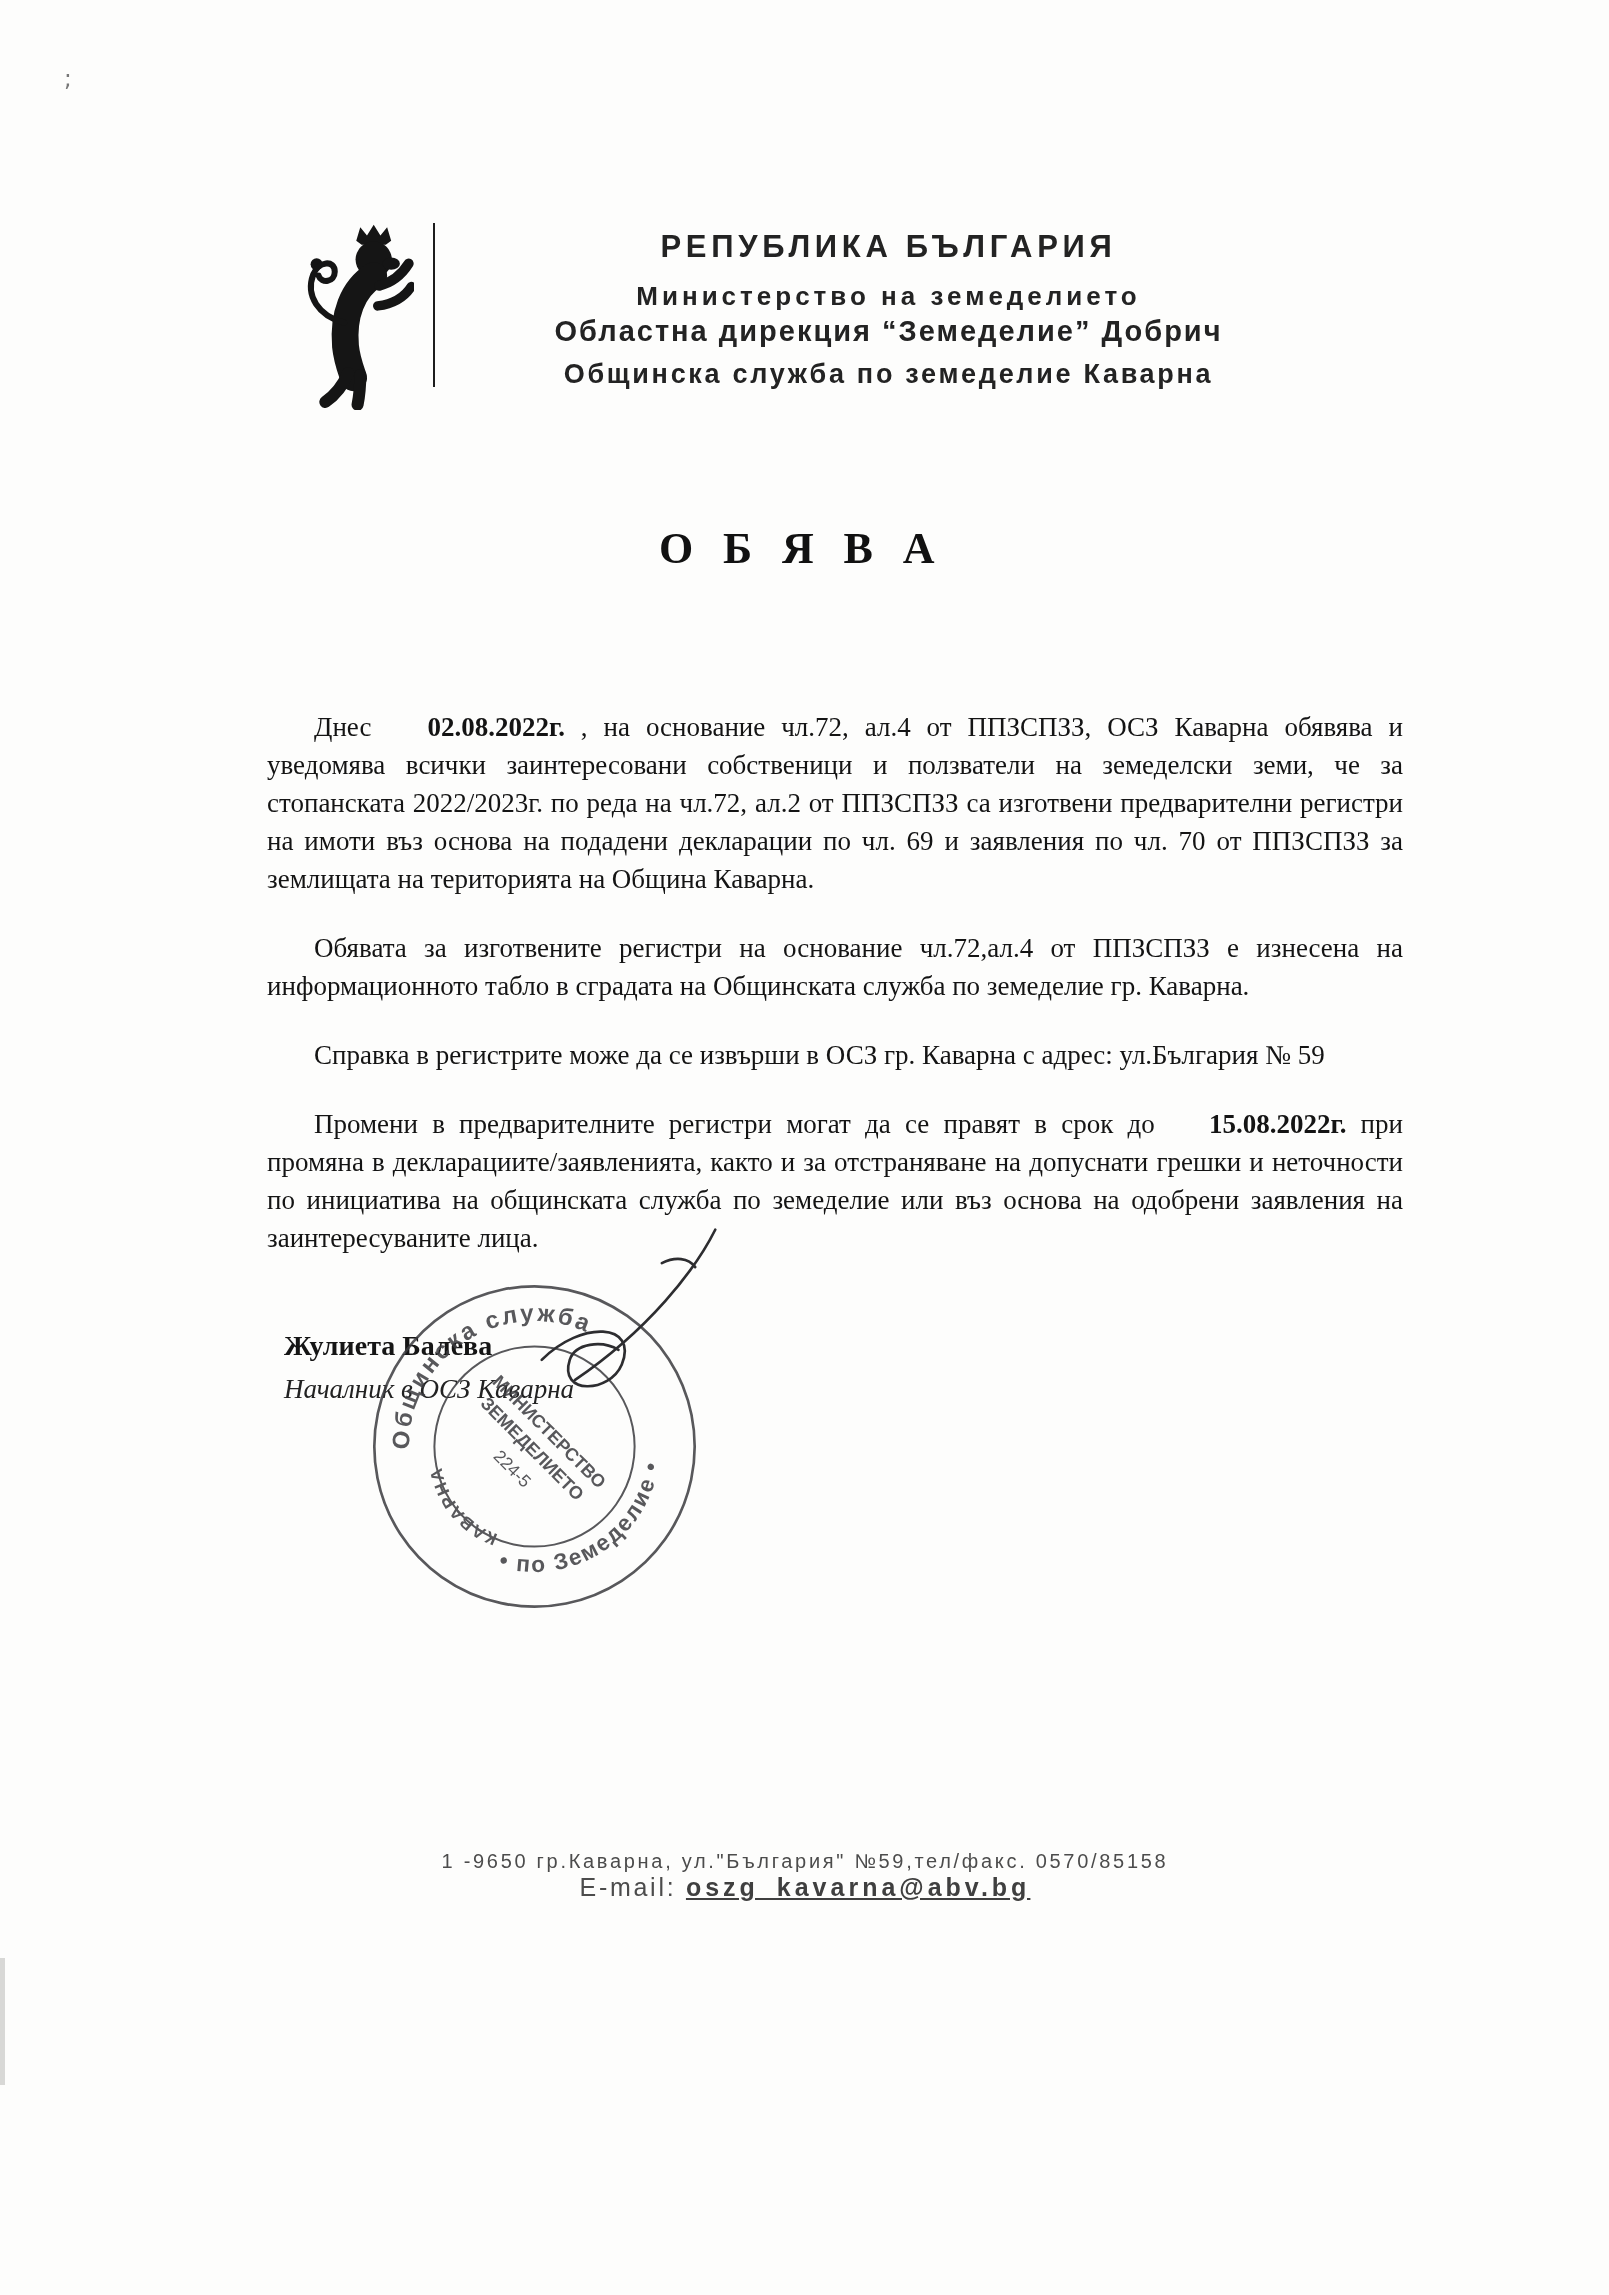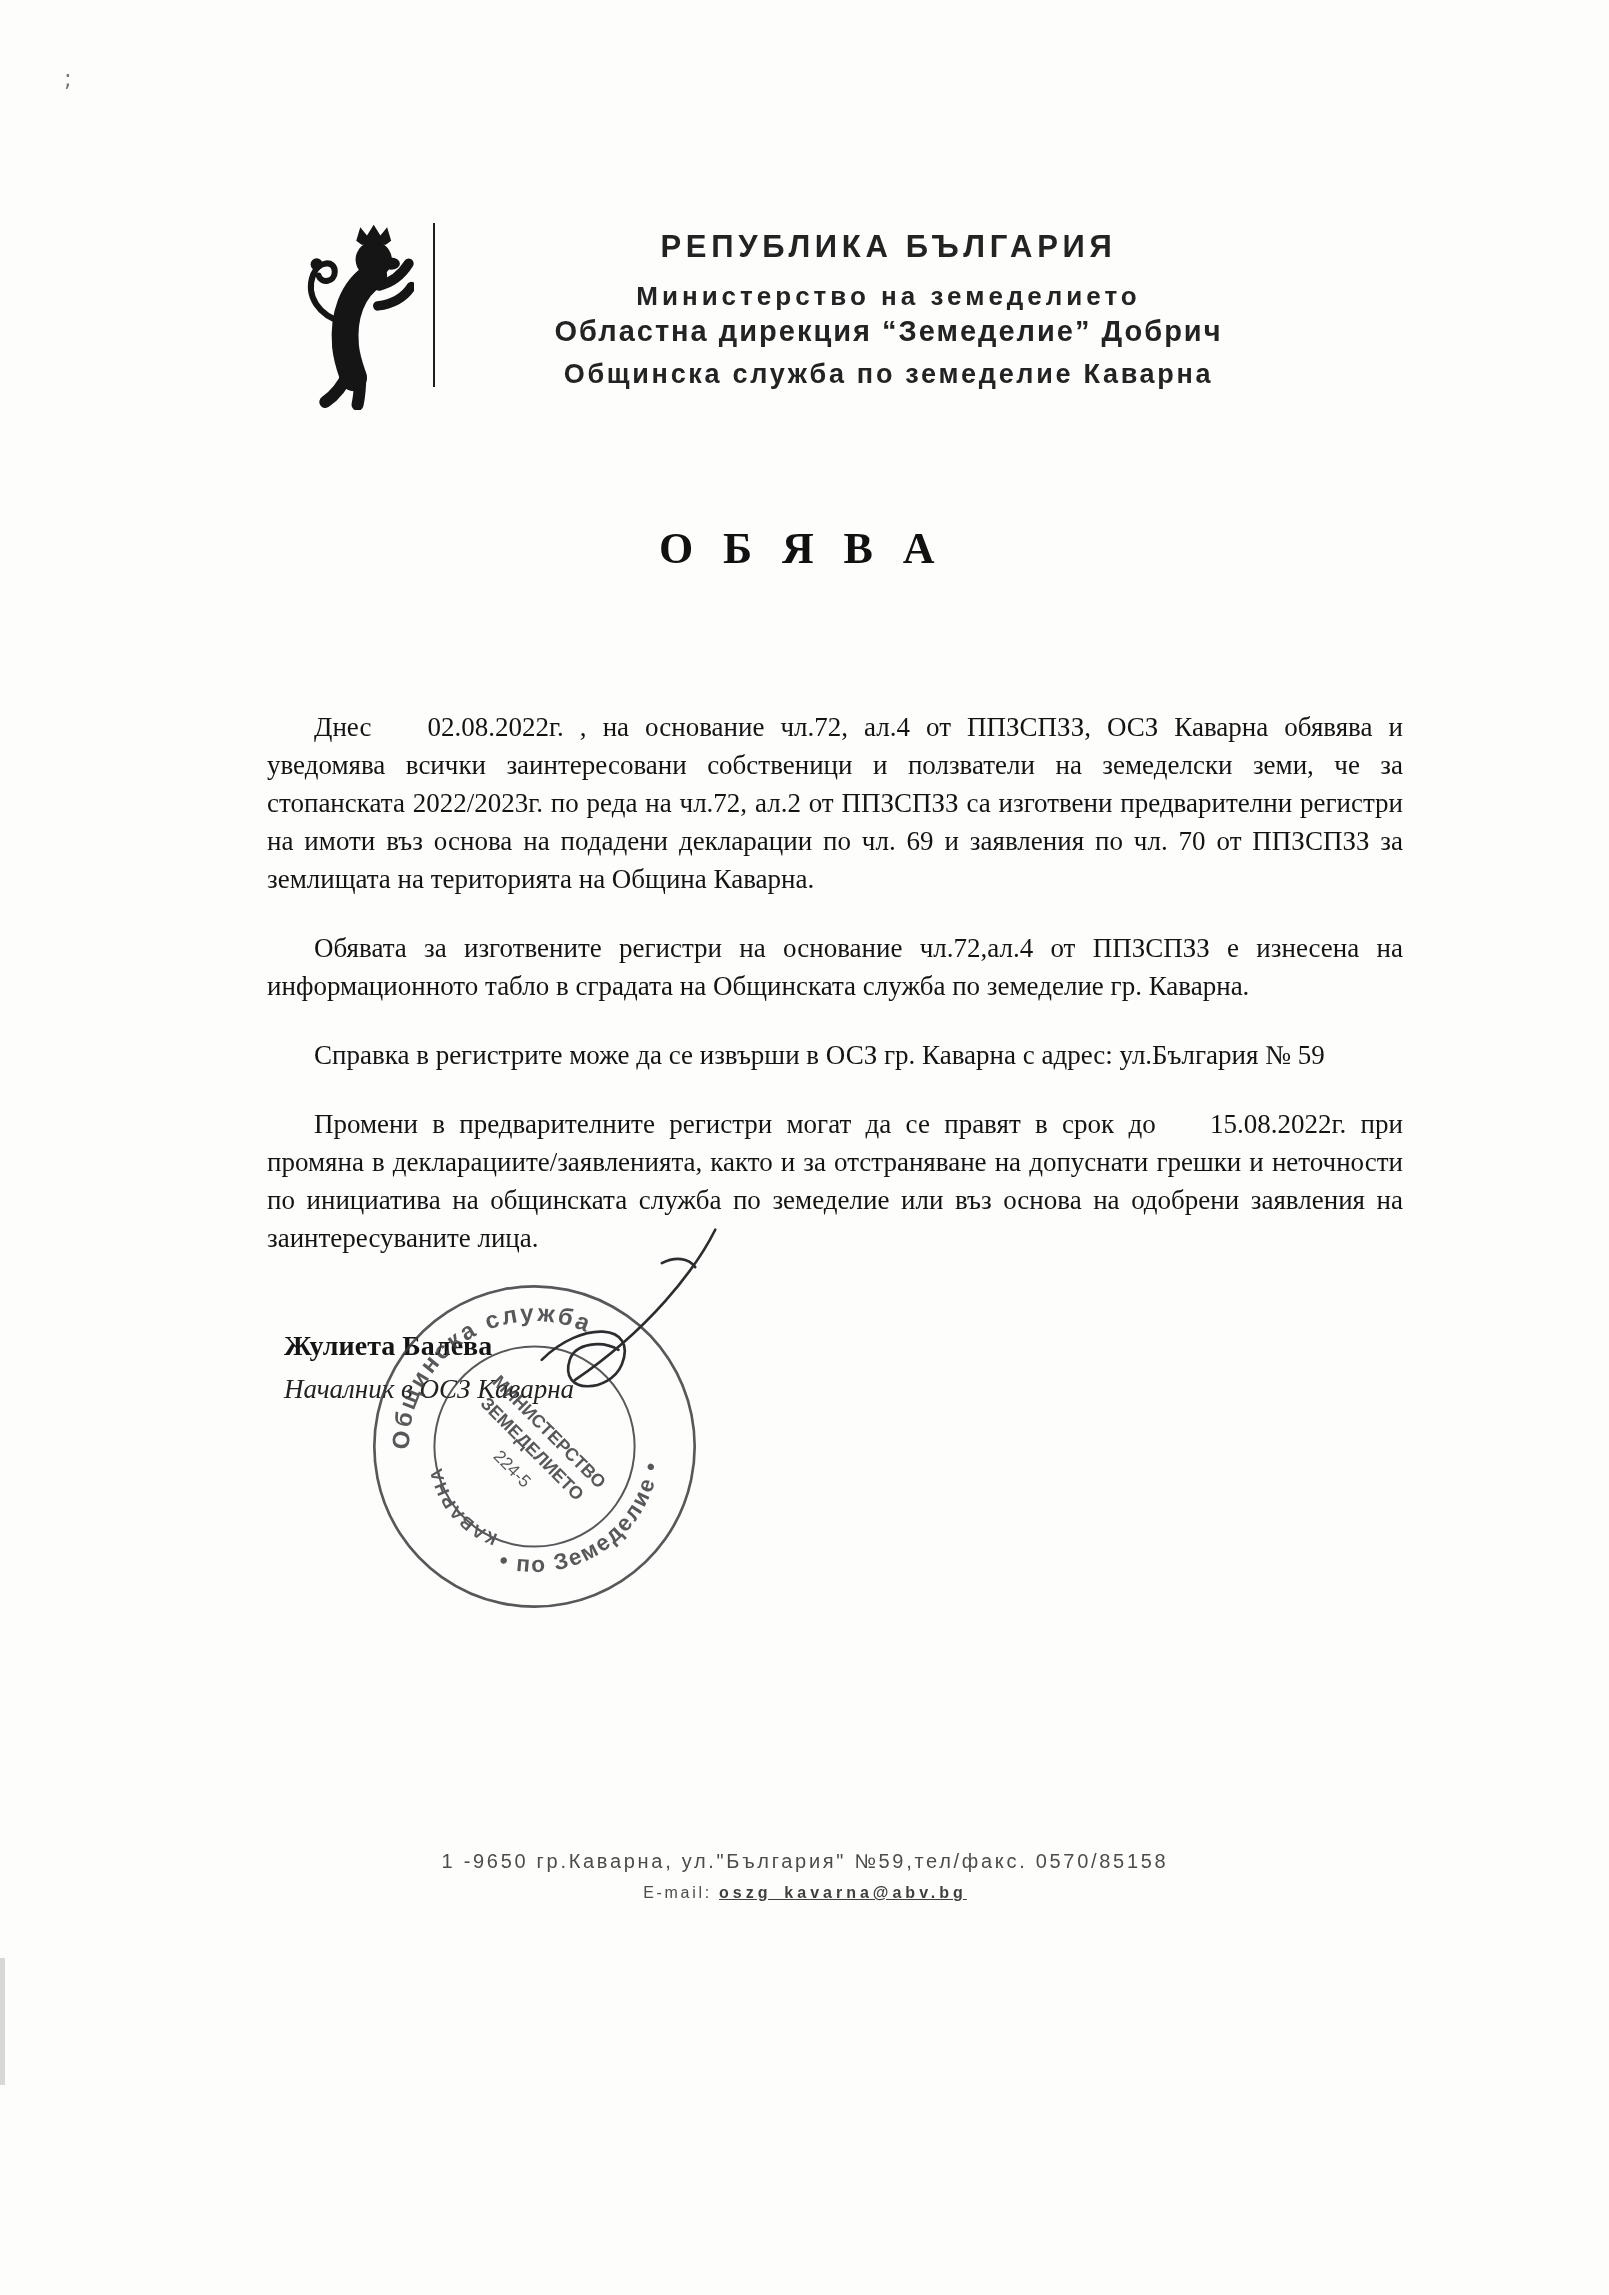--- a/index.html
+++ b/index.html
@@ -29,42 +29,42 @@
     position:absolute;left:267px;top:515px;width:1069px;text-align:center;
     font-size:44px;font-weight:bold;letter-spacing:9.4px;color:#111;margin-top:8px;
   }
 
   
   .doc-body{
     position:absolute;left:267px;top:708px;width:1136px;
     font-size:27px;line-height:38px;text-align:justify;color:#141414;
   }
   .doc-body p{margin:0 0 31px 0;text-indent:47px;}
-  .doc-body .date{font-weight:normal;margin-left:40px;}
+  .doc-body .date{font-weight:bold;margin-left:40px;}
 
   
   .signature-block{position:absolute;left:284px;top:1330px;width:601px;}
   .signature-name{font-size:28px;font-weight:bold;color:#151515;}
   .signature-title{font-size:27px;font-style:italic;margin-top:12px;color:#222;}
 
   
   .stamp{
     position:absolute;left:361px;top:1273px;width:347px;height:347px;
     transform:rotate(-33deg);opacity:.85;
   }
   .stamp text{font-family:"Liberation Sans",sans-serif;fill:#3c3c40;}
   .scribble{position:absolute;left:495px;top:1223px;width:307px;height:187px;}
 
   
   .doc-footer{
     position:absolute;left:0;top:1850px;width:1610px;text-align:center;
     font-family:"Liberation Sans",sans-serif;color:#4c4c4c;
   }
   .footer-line1{font-size:20px;letter-spacing:2.7px;}
-  .footer-line2{font-size:16px;letter-spacing:2.7px;margin-top:11px;text-align:center;}
+  .footer-line2{font-size:25px;letter-spacing:2.7px;margin-top:0;text-align:center;}
   .footer-email{font-weight:bold;letter-spacing:4px;text-decoration:underline;color:#3f3f3f;}
 </style>
 </head>
 <body>
 
 <span class="artifact" style="left:64px;top:65px;">;</span>
 <div class="scan-streak"></div>
 
 <svg class="lion" viewBox="0 0 200 280" aria-hidden="true">
   <g fill="#151515" stroke="none">

